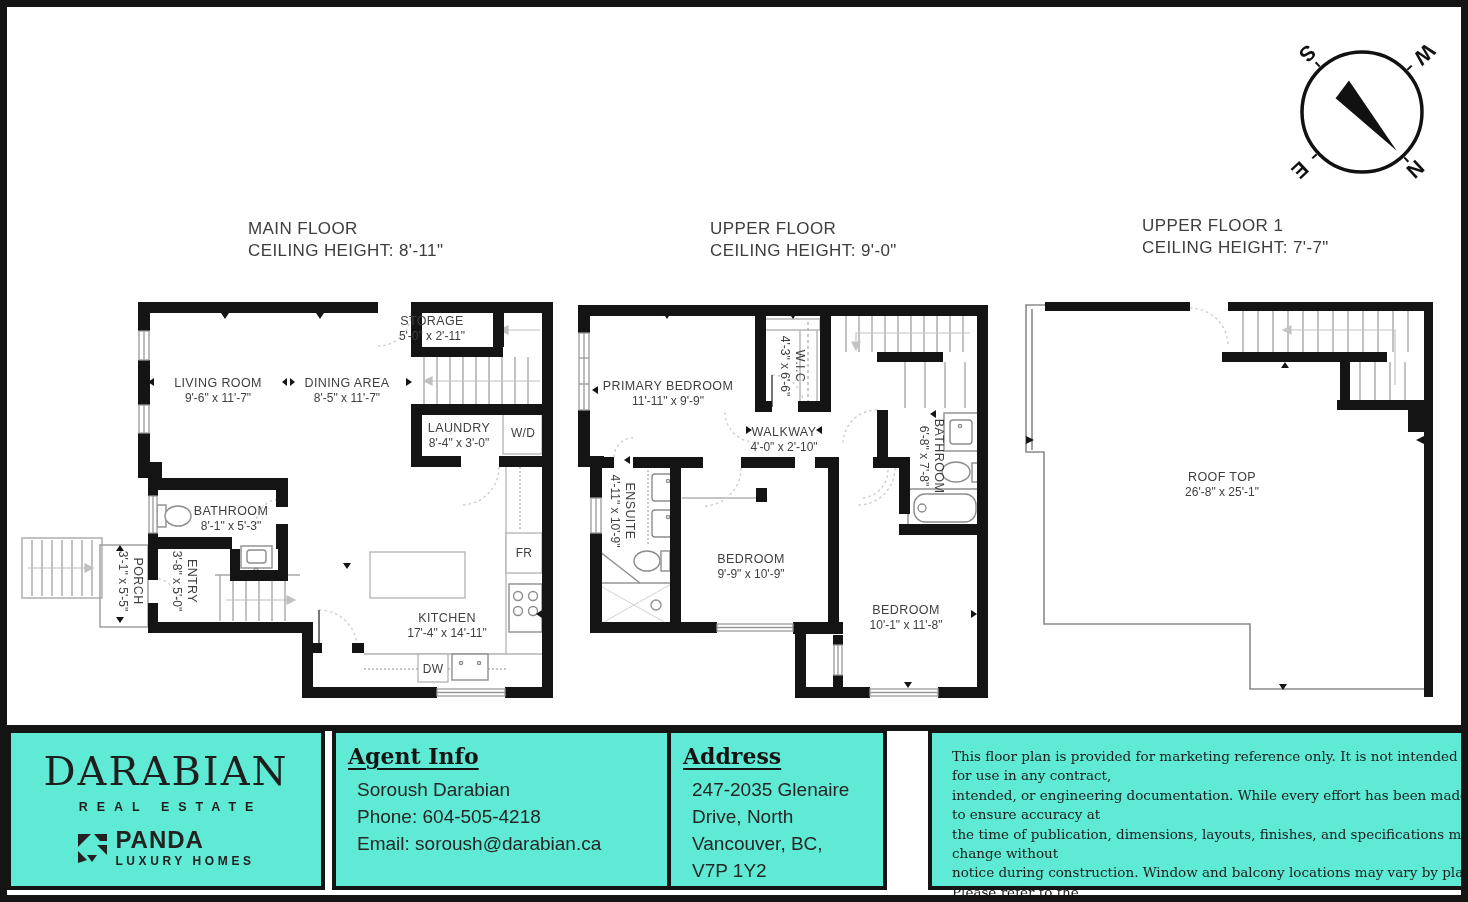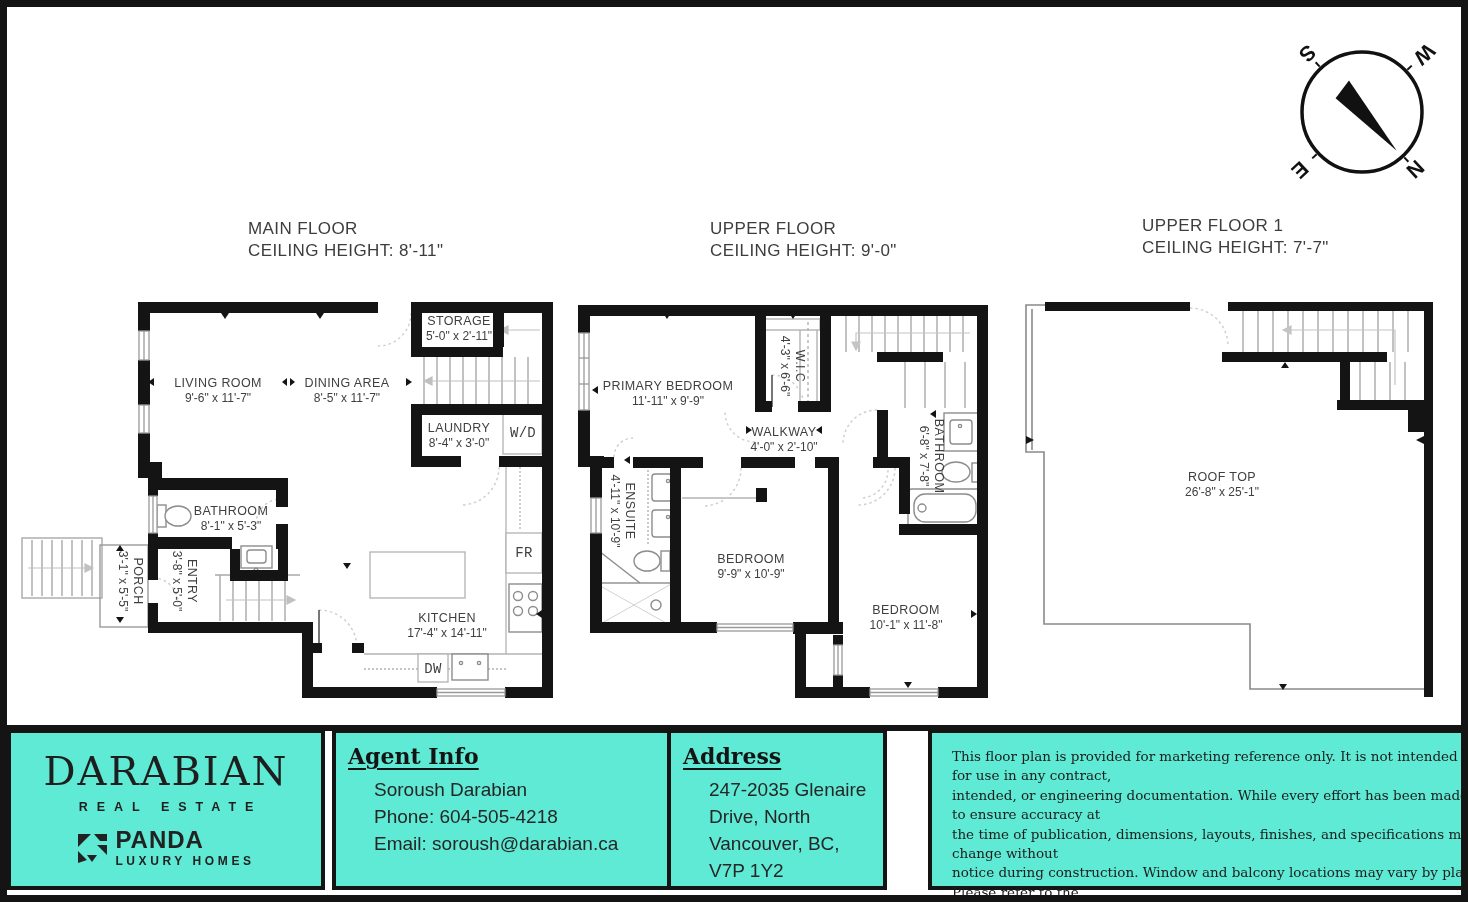--- a/index.html
+++ b/index.html
@@ -6,36 +6,36 @@
   .page{position:relative;width:1468px;height:902px;background:#ffffff;
         font-family:"Liberation Sans",sans-serif;overflow:hidden;}
   .frame{position:absolute;left:0;top:0;right:0;bottom:0;border:7px solid #141414;}
   .plans{position:absolute;left:0;top:0;}
   .floor-title{position:absolute;color:#3d3d3d;font-size:17px;line-height:1.32;letter-spacing:.4px;}
   .room-label{position:absolute;text-align:center;color:#3f3f3f;line-height:1.28;white-space:nowrap;
               transform:translate(-50%,-50%);}
   .room-label.rot{transform:translate(-50%,-50%) rotate(90deg);}
   .room-label .rn{font-size:12.5px;letter-spacing:.4px;}
   .room-label .rd{font-size:12px;}
-  .appliance{position:absolute;color:#3f3f3f;font-size:14px;transform:translate(-50%,-50%);letter-spacing:.3px;font-family:Liberation Mono, monospace;}
+  .appliance{position:absolute;color:#3f3f3f;font-size:12px;transform:translate(-50%,-50%);letter-spacing:.3px;}
   
   .band-divider{position:absolute;left:7px;right:7px;top:725px;height:6px;background:#141414;}
   .box{position:absolute;top:729px;height:161px;border:4px solid #141414;background:#5eead4;box-sizing:border-box;}
   .logo-box{left:7px;width:318px;display:flex;flex-direction:column;align-items:center;justify-content:center;}
   .brand-name{font-family:"DejaVu Serif",serif;font-size:40px;letter-spacing:2px;color:#1e1e1e;line-height:1;}
   .brand-tagline{font-size:12.5px;font-weight:bold;letter-spacing:9px;color:#1e1e1e;margin-top:9px;text-indent:9px;}
   .panda-row{display:flex;align-items:center;margin-top:14px;}
   .panda-txt{margin-left:7px;display:flex;flex-direction:column;}
   .panda-name{font-size:24px;font-weight:bold;letter-spacing:1px;color:#222;line-height:1;}
   .panda-tag{font-size:12px;font-weight:bold;letter-spacing:3.6px;color:#222;margin-top:2px;}
   .agent-box{left:332px;width:363px;padding:10px 0 0 12px;}
   .addr-box{left:667px;width:220px;padding:10px 0 8px 12px;}
   .box-heading{font-family:"DejaVu Serif",serif;font-weight:bold;font-size:22px;color:#141414;
                text-decoration:underline;text-underline-offset:4px;}
-  .box-lines{margin:8px 0 0 26px;font-size:19px;color:#262626;line-height:1.42;}
+  .box-lines{margin:8px 0 0 9px;font-size:19px;color:#262626;line-height:1.42;}
   .disc-box{left:928px;width:572px;padding:14px 18px 0 20px;}
   .disc-line{font-family:"DejaVu Serif",serif;font-size:13.5px;color:#1c1c1c;line-height:19.4px;}
 </style>
 </head>
 <body>
 
 <div class="page">
 
   <svg class="plans" width="1468" height="902" viewBox="0 0 1468 902">
 
@@ -402,21 +402,21 @@
   </div>
 
   <div class="room-label" style="left:218px;top:391px">
     <div class="rn">LIVING ROOM</div>
     <div class="rd">9'-6" x 11'-7"</div>
   </div>
   <div class="room-label" style="left:347px;top:391px">
     <div class="rn">DINING AREA</div>
     <div class="rd">8'-5" x 11'-7"</div>
   </div>
-  <div class="room-label" style="left:459px;top:329px">
+  <div class="room-label" style="left:432px;top:329px">
     <div class="rn">STORAGE</div>
     <div class="rd">5'-0" x 2'-11"</div>
   </div>
   <div class="room-label" style="left:459px;top:436px">
     <div class="rn">LAUNDRY</div>
     <div class="rd">8'-4" x 3'-0"</div>
   </div>
   <div class="room-label" style="left:231px;top:519px">
     <div class="rn">BATHROOM</div>
     <div class="rd">8'-1" x 5'-3"</div>

